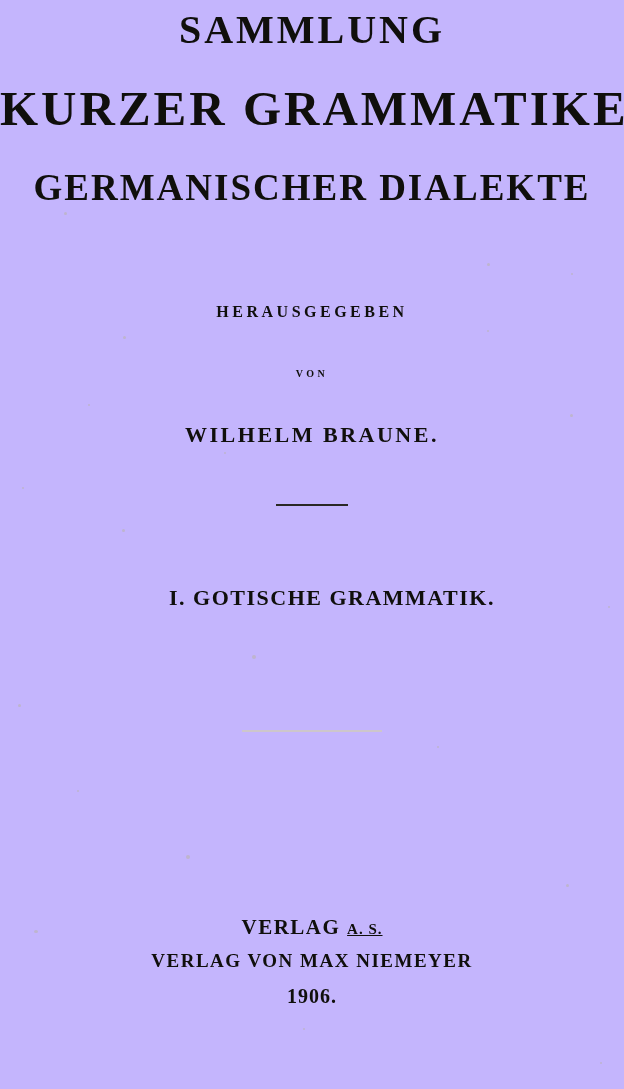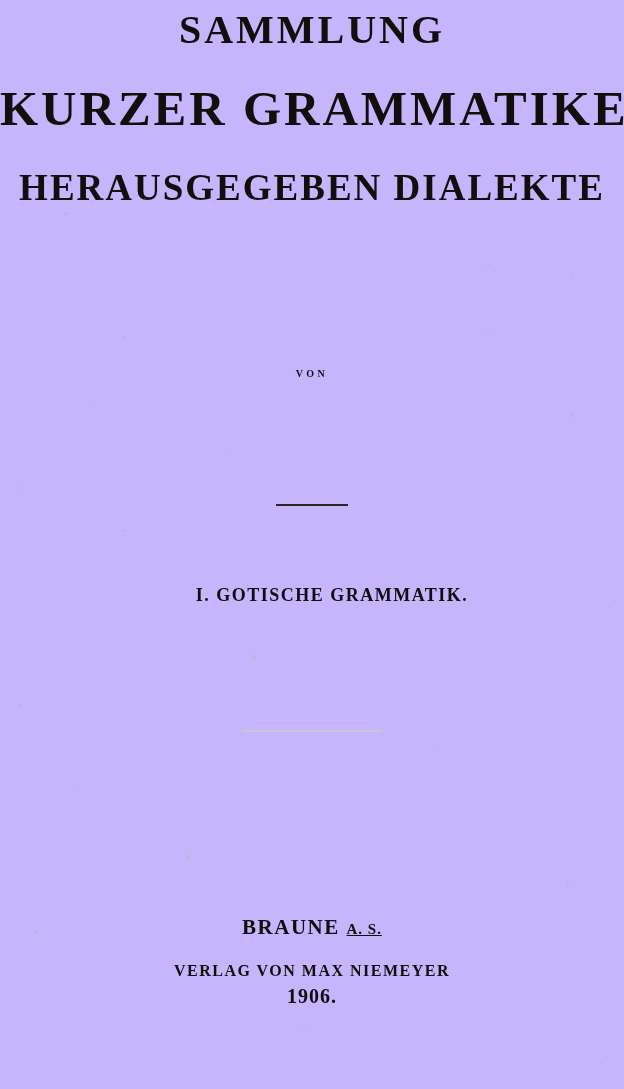--- a/index.html
+++ b/index.html
@@ -88,21 +88,21 @@
     top: 504px;
     left: 50%;
     transform: translateX(-50%);
     width: 72px;
     height: 2px;
     background: #2a2824;
   }
 
   #vol {
     top: 585px;
-    font-size: 18px;
+    font-size: 22px;
     letter-spacing: 1.5px;
     font-weight: bold;
     padding-left: 40px;
   }
 
   
   #smudge {
     position: absolute;
     top: 730px;
     left: 50%;
@@ -120,24 +120,23 @@
     letter-spacing: 1.5px;
     font-weight: bold;
   }
   #imp1 .small {
     font-size: 15px;
     letter-spacing: 1px;
     text-decoration: underline;
   }
   #imp2 {
     top: 950px;
-    font-size: 16px;
+    font-size: 19px;
     letter-spacing: 1.5px;
     font-weight: bold;
-    margin-top: 12px;
   }
   #imp3 {
     top: 985px;
     font-size: 20px;
     letter-spacing: 1px;
     font-weight: bold;
   }
 </style>
 </head>
 <body>
@@ -162,30 +161,32 @@
     <div class="spk" style="left:186px; top:855px; width:4px; height:4px;"></div>
     <div class="spk" style="left:566px; top:884px; width:3px; height:3px;"></div>
     <div class="spk" style="left:34px;  top:930px; width:4px; height:3px;"></div>
     <div class="spk" style="left:303px; top:1028px; width:2px; height:2px;"></div>
     <div class="spk" style="left:608px; top:606px; width:2px; height:2px;"></div>
     <div class="spk" style="left:600px; top:1062px; width:2px; height:2px;"></div>
   </div>
 
   <div class="titleblock line" id="l1">SAMMLUNG</div>
   <div class="titleblock line" id="l2">KURZER GRAMMATIKEN</div>
-  <div class="titleblock line" id="l3">HERAUSGEGEBEN DIALEKTE</div>
+  <div class="titleblock line" id="l3">GERMANISCHER DIALEKTE</div>
 
+  <div class="titleblock line" id="ed1">HERAUSGEGEBEN</div>
   <div class="titleblock line" id="ed2">VON</div>
+  <div class="titleblock line" id="ed3">WILHELM BRAUNE.</div>
 
   <div id="rule"></div>
 
   <div class="titleblock line" id="vol">I. GOTISCHE GRAMMATIK.</div>
 
   <div id="smudge"></div>
 
   <div class="titleblock line" id="imp1">
-    <span>BRAUNE</span>
+    <span>VERLAG</span>
     <span class="small">A. S.</span>
   </div>
   <div class="titleblock line" id="imp2">VERLAG VON MAX NIEMEYER</div>
   <div class="titleblock line" id="imp3">1906.</div>
 
 </div>
 
 </body></html>

